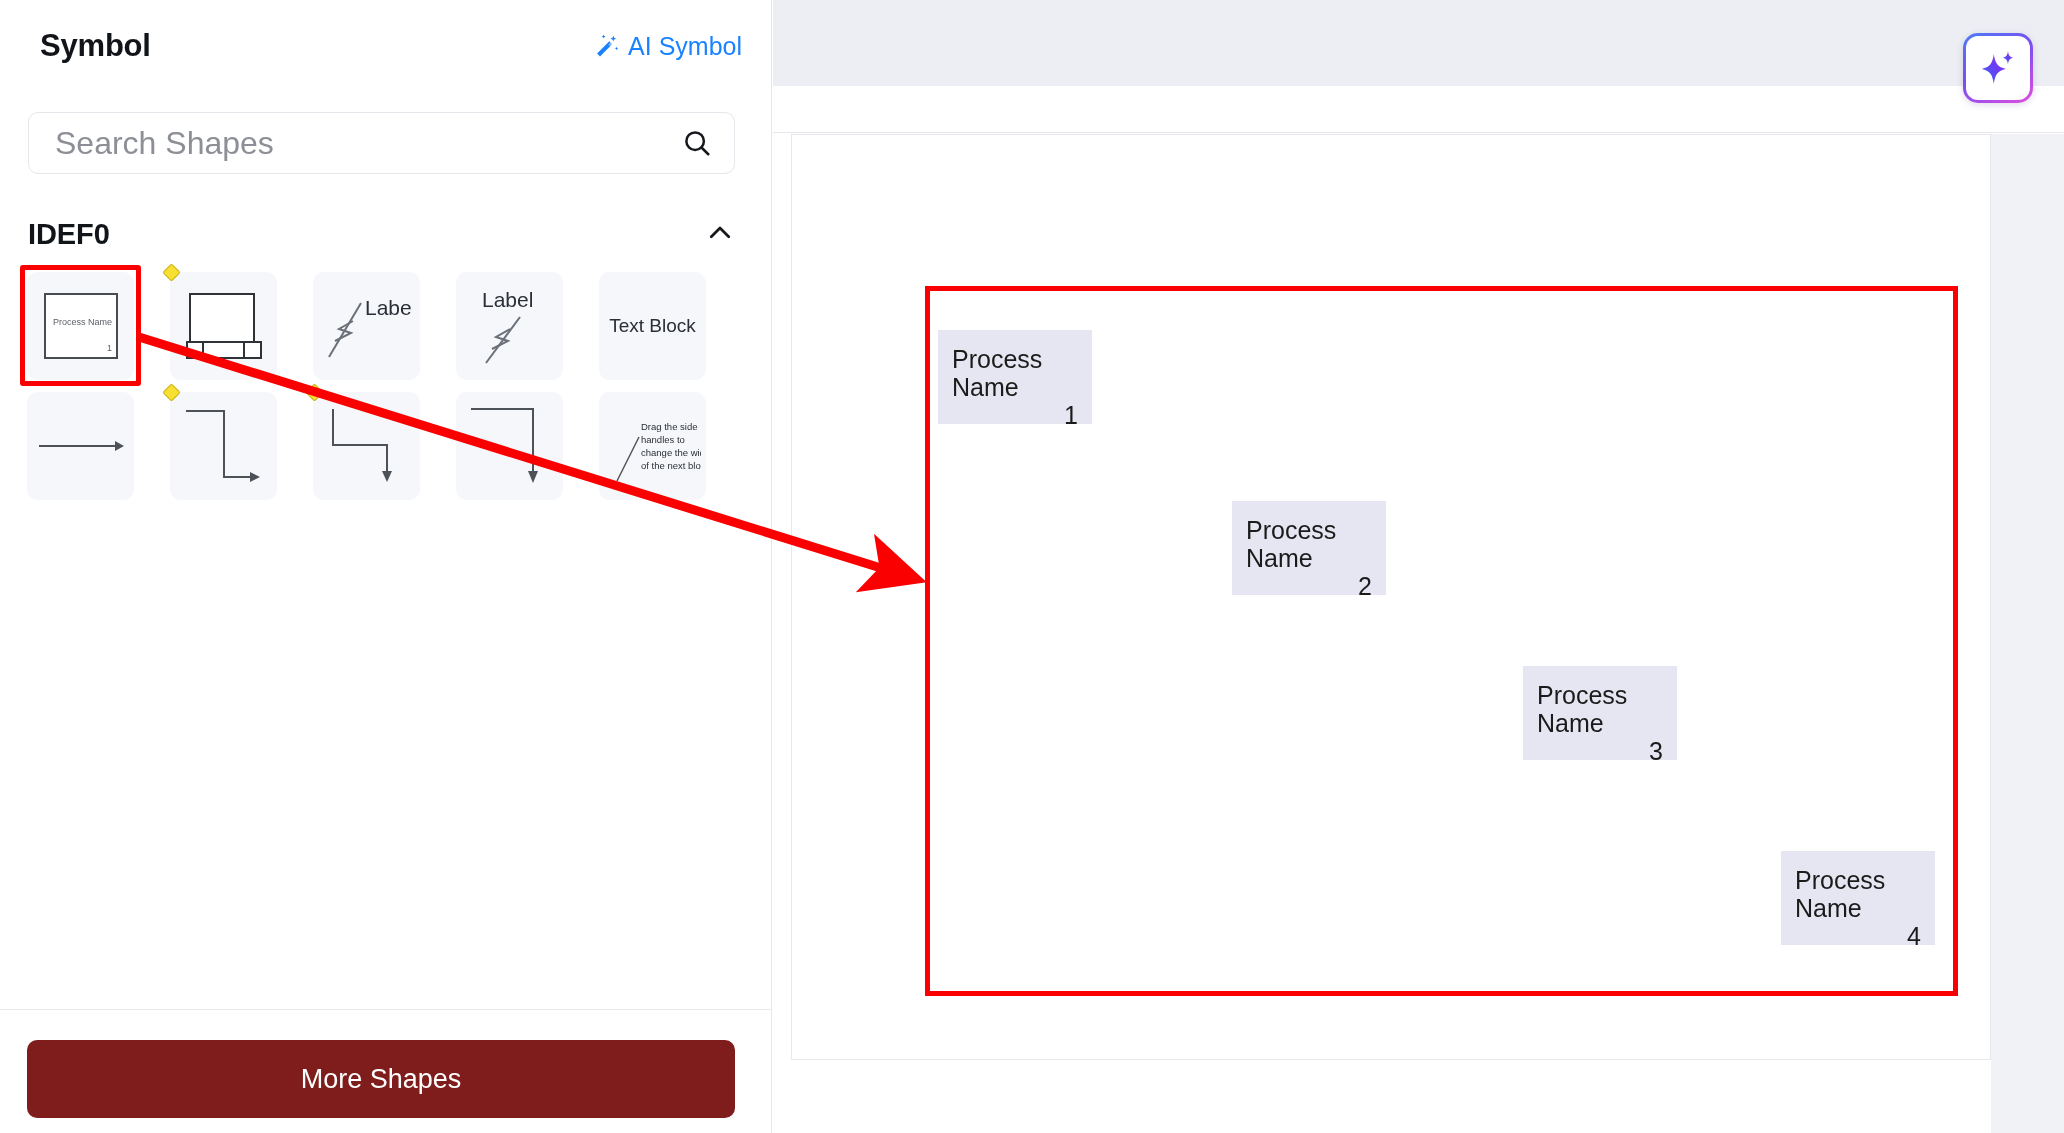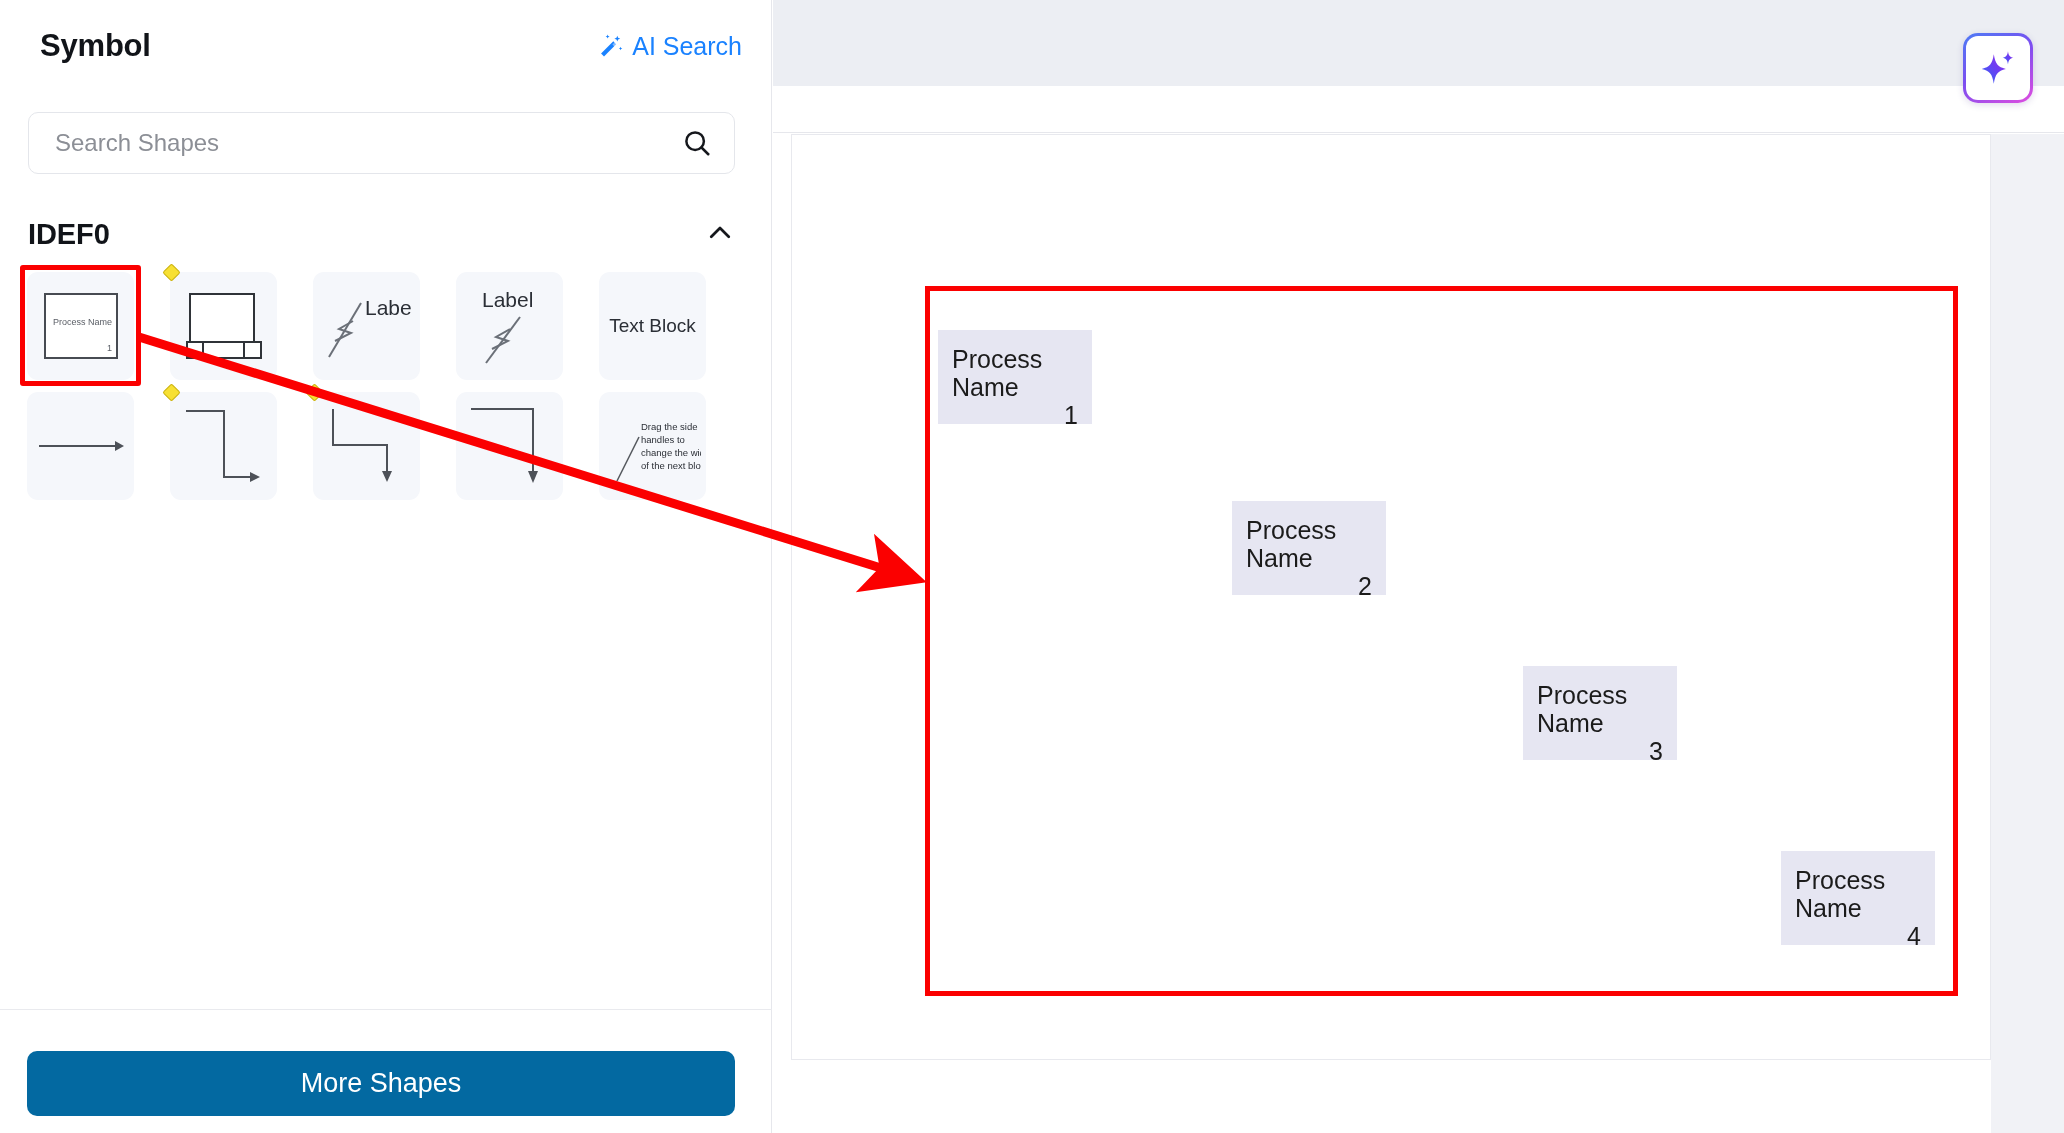--- a/index.html
+++ b/index.html
@@ -37,21 +37,21 @@
     position: absolute; left: 28px; top: 112px;
     width: 707px; height: 62px;
     border: 1px solid #e4e6eb; border-radius: 10px;
     background: #fff;
     display: flex; align-items: center;
     padding: 0 22px 0 26px;
   }
   .search-input {
     flex: 1; border: 0; outline: 0; background: transparent;
     font-family: "Liberation Sans", sans-serif;
-    font-size: 24px; color: #222;
+    font-size: 32px; color: #222;
   }
   .search-input::placeholder { color: #8c8f96; }
   .search-icon { flex: 0 0 auto; line-height: 0; cursor: pointer; }
 
   
   .sec-header {
     position: absolute; left: 28px; top: 218px; width: 707px; height: 40px;
     display: flex; align-items: flex-start; justify-content: space-between;
     cursor: pointer;
   }
@@ -93,26 +93,25 @@
     pointer-events: none;
   }
 
   
   .sb-footer-sep {
     position: absolute; left: 0; top: 1009px; width: 772px; height: 1px;
     background: #e9eaee;
   }
   .more-shapes {
     position: absolute; left: 27px; top: 1040px;
-    width: 708px; height: 65px;
-    background: #0369a1; border: 0; border-radius: 10px;
+    width: 708px; height: 78px;
+    background: #7f1d1d; border: 0; border-radius: 10px;
     color: #ffffff; font-size: 27px; font-weight: 400;
     font-family: "Liberation Sans", sans-serif;
     cursor: pointer;
-    margin-top: 11px;
   }
 
   
   #main {
     position: absolute; left: 773px; top: 0;
     width: 1291px; height: 1133px;
     background: #ffffff;
   }
   .top-band {
     position: absolute; left: 0; top: 0; width: 1291px; height: 86px;
@@ -194,21 +193,21 @@
       <div class="ai-symbol">
         <span>
           <svg width="28" height="28" viewBox="0 0 24 24" fill="none">
             <path d="M3.5 20.5 L14 10 L16.4 12.4 L6 22.9 Z" fill="#1a82ff" transform="translate(0,-2)"></path>
             <path d="M13.2 10.8 L15.8 8.2 L17.6 10 L15 12.6 Z" fill="#ffffff" opacity="0.45"></path>
             <path d="M17.4 3.2 l0.7 1.8 1.8 0.7 -1.8 0.7 -0.7 1.8 -0.7 -1.8 -1.8 -0.7 1.8 -0.7 Z" fill="#1a82ff"></path>
             <path d="M9.1 2.2 l0.5 1.2 1.2 0.5 -1.2 0.5 -0.5 1.2 -0.5 -1.2 -1.2 -0.5 1.2 -0.5 Z" fill="#1a82ff"></path>
             <path d="M20.2 12.6 l0.45 1.05 1.05 0.45 -1.05 0.45 -0.45 1.05 -0.45 -1.05 -1.05 -0.45 1.05 -0.45 Z" fill="#1a82ff"></path>
           </svg>
         </span>
-        <span>AI Search</span>
+        <span>AI Symbol</span>
       </div>
     </div>
 
     <div class="search-wrap">
       <input class="search-input" type="text" placeholder="Search Shapes" style="">
       <span class="search-icon">
         <svg width="30" height="30" viewBox="0 0 24 24" fill="none" stroke="#15171c" stroke-width="2">
           <circle cx="10.5" cy="10.5" r="7"></circle>
           <line x1="15.6" y1="15.6" x2="21" y2="21" stroke-linecap="round"></line>
         </svg>

